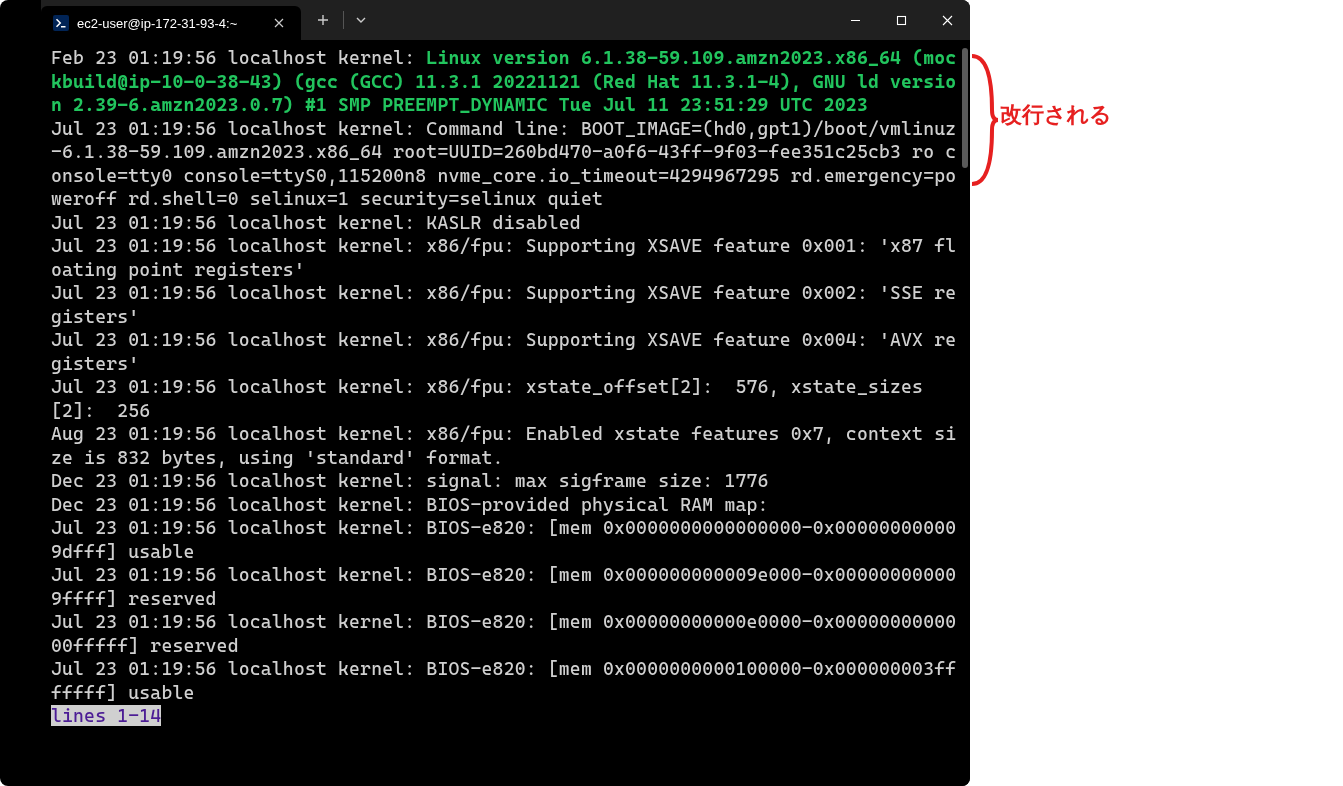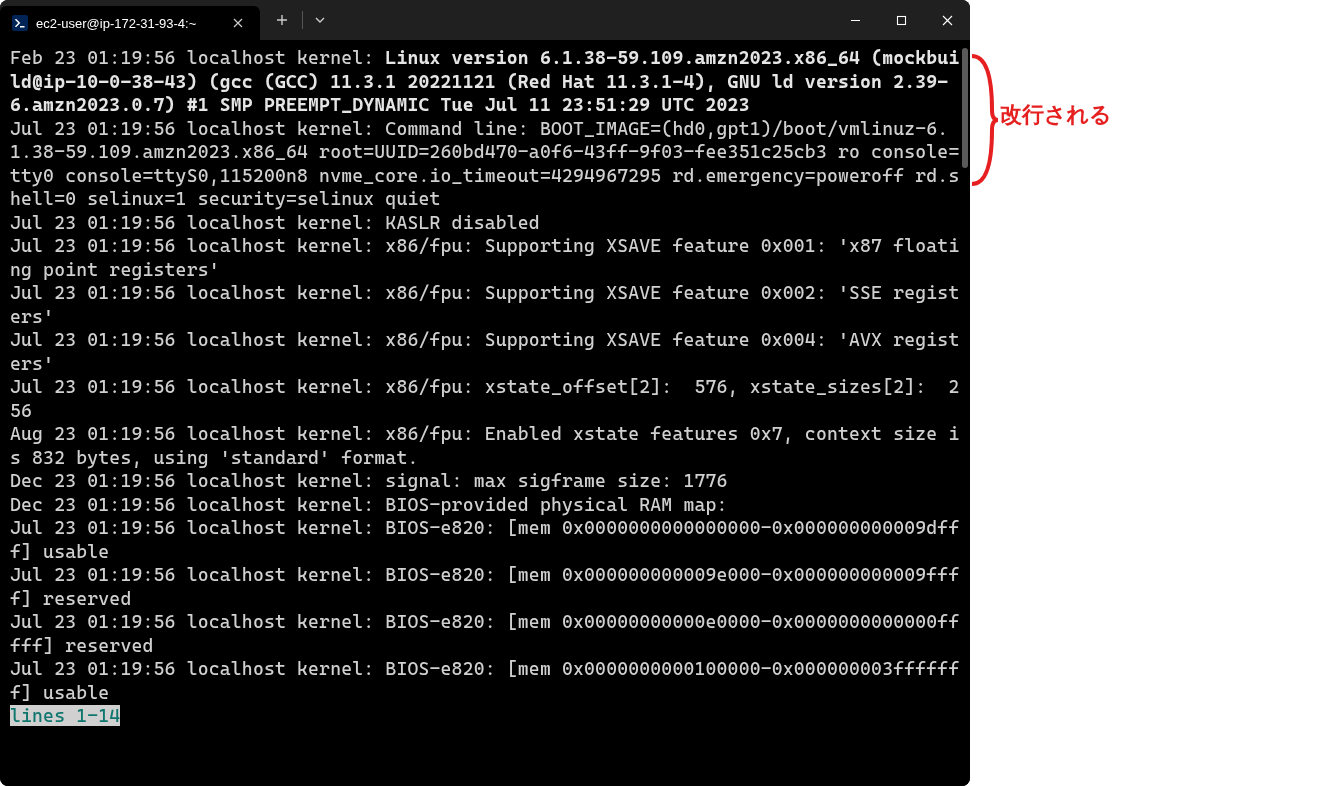--- a/index.html
+++ b/index.html
@@ -15,20 +15,21 @@
     position: absolute;
     left: 0;
     top: 0;
     width: 970px;
     height: 786px;
     background: #000000;
     border-radius: 8px;
     overflow: hidden;
     display: flex;
     flex-direction: column;
+    padding-left: 41px;
   }
   .titlebar {
     height: 40px;
     background: #202020;
     display: flex;
     align-items: center;
     justify-content: space-between;
     user-select: none;
   }
   .titlebar-left {
@@ -116,25 +117,25 @@
   }
   .terminal-content {
     font-family: "Cascadia Mono", "Consolas", monospace;
     font-size: 18.5px;
     line-height: 23.5px;
     color: #d0d0d0;
     white-space: pre-wrap;
     word-break: break-all;
     letter-spacing: 0.2px;
   }
-  .highlight-bold { color: #e5e5e5; font-weight: bold; }
+  .highlight-bold { color: #22c55e; font-weight: bold; }
   .status-line {
     display: inline;
     background: #d0d0d0;
-    color: #0f766e;
+    color: #4c1d95;
     margin-top: 40px;
   }
   .scrollbar {
     position: absolute;
     right: 2px;
     top: 48px;
     bottom: 10px;
     width: 6px;
   }
   .scrollbar-thumb {

